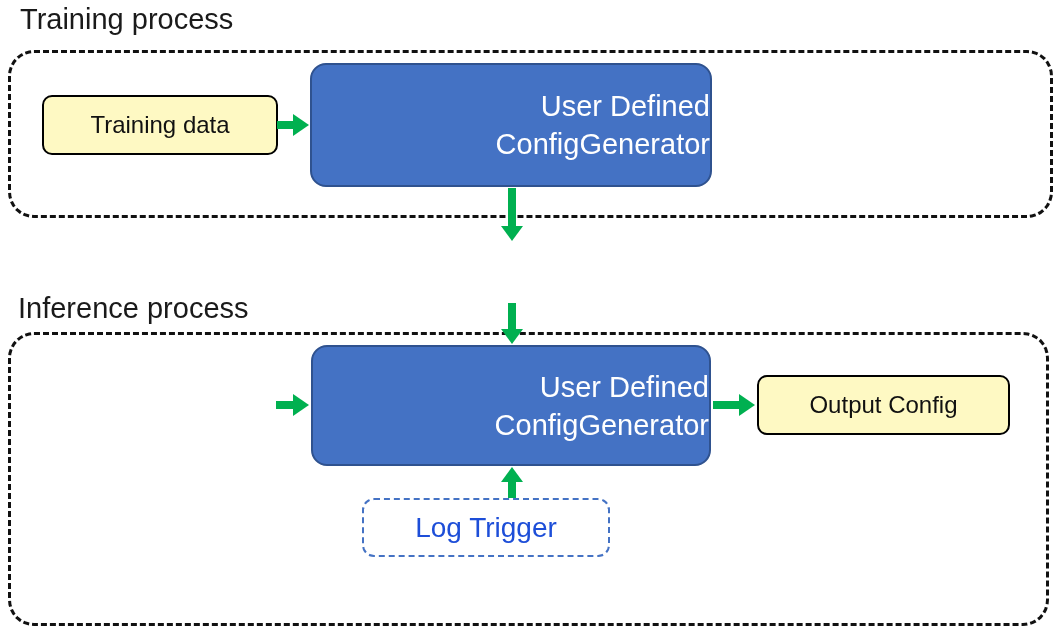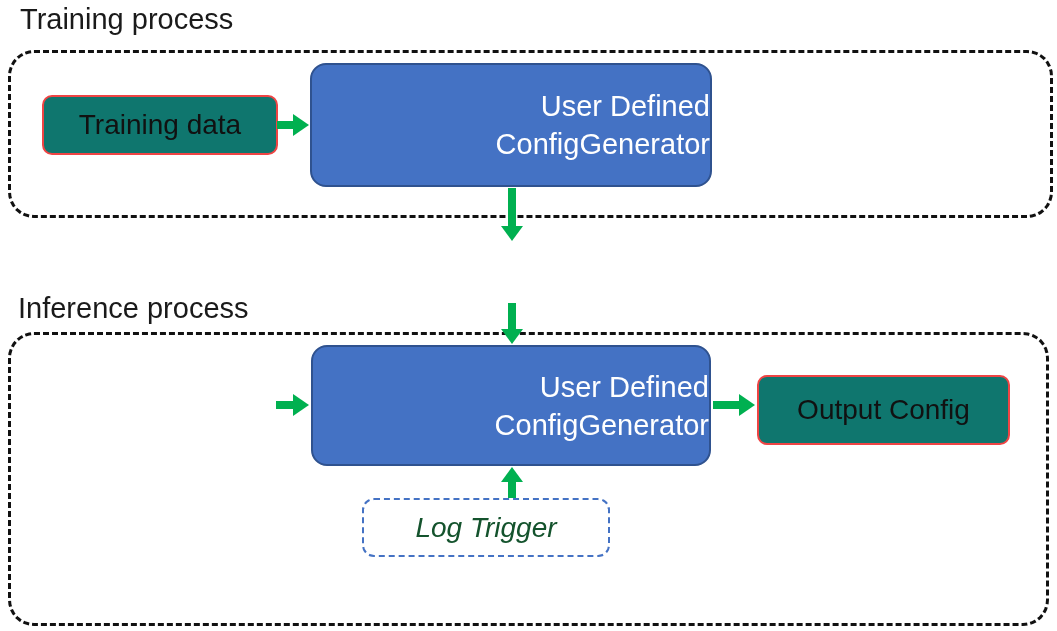--- a/index.html
+++ b/index.html
@@ -18,27 +18,27 @@
     white-space: nowrap;
   }
   .dashed-container {
     position: absolute;
     border: 3px dashed #111111;
     border-radius: 26px;
     background: transparent;
   }
   .white-box {
     position: absolute;
-    background: #0f766e;
-    border: 2px solid #ef4444;
+    background: #fef9c3;
+    border: 2px solid #000000;
     border-radius: 10px;
     display: flex;
     align-items: center;
     justify-content: center;
-    font-size: 28px;
+    font-size: 24px;
     color: #111111;
     white-space: nowrap;
     box-sizing: border-box;
   }
   .blue-box {
     position: absolute;
     background: #4472C4;
     border: 2.5px solid #2F528F;
     border-radius: 16px;
     display: flex;
@@ -53,24 +53,23 @@
   }
   .trigger-box {
     position: absolute;
     background: #ffffff;
     border: 2px dashed #4472C4;
     border-radius: 12px;
     display: flex;
     align-items: center;
     justify-content: center;
     font-size: 28px;
-    color: #14532d;
+    color: #1d4ed8;
     white-space: nowrap;
     box-sizing: border-box;
-    font-style: italic;
   }
   .arrow-part { position: absolute; }
   .shaft { background: #00B050; }
   .head-right {
     width: 0; height: 0;
     border-top: 11px solid transparent;
     border-bottom: 11px solid transparent;
     border-left: 16px solid #00B050;
   }
   .head-down {
@@ -134,21 +133,21 @@
   <div>
     <div class="arrow-part shaft z-top" style="left:276px; top:401px; width:19px; height:8px;"></div>
     <div class="arrow-part head-right z-top" style="left:293px; top:394px;"></div>
   </div>
 
   <div>
     <div class="arrow-part shaft z-top" style="left:713px; top:401px; width:28px; height:8px;"></div>
     <div class="arrow-part head-right z-top" style="left:739px; top:394px;"></div>
   </div>
 
-  <div class="white-box" style="left:757px; top:375px; width:253px; height:70px;">
+  <div class="white-box" style="left:757px; top:375px; width:253px; height:60px;">
     <span>Output Config</span>
   </div>
 
   <div>
     <div class="arrow-part head-up z-top" style="left:501px; top:467px;"></div>
     <div class="arrow-part shaft z-top" style="left:508px; top:480px; width:8px; height:18px;"></div>
   </div>
 
   <div class="trigger-box" style="left:362px; top:498px; width:248px; height:59px; z-index:1;">
     <span>Log Trigger</span>

